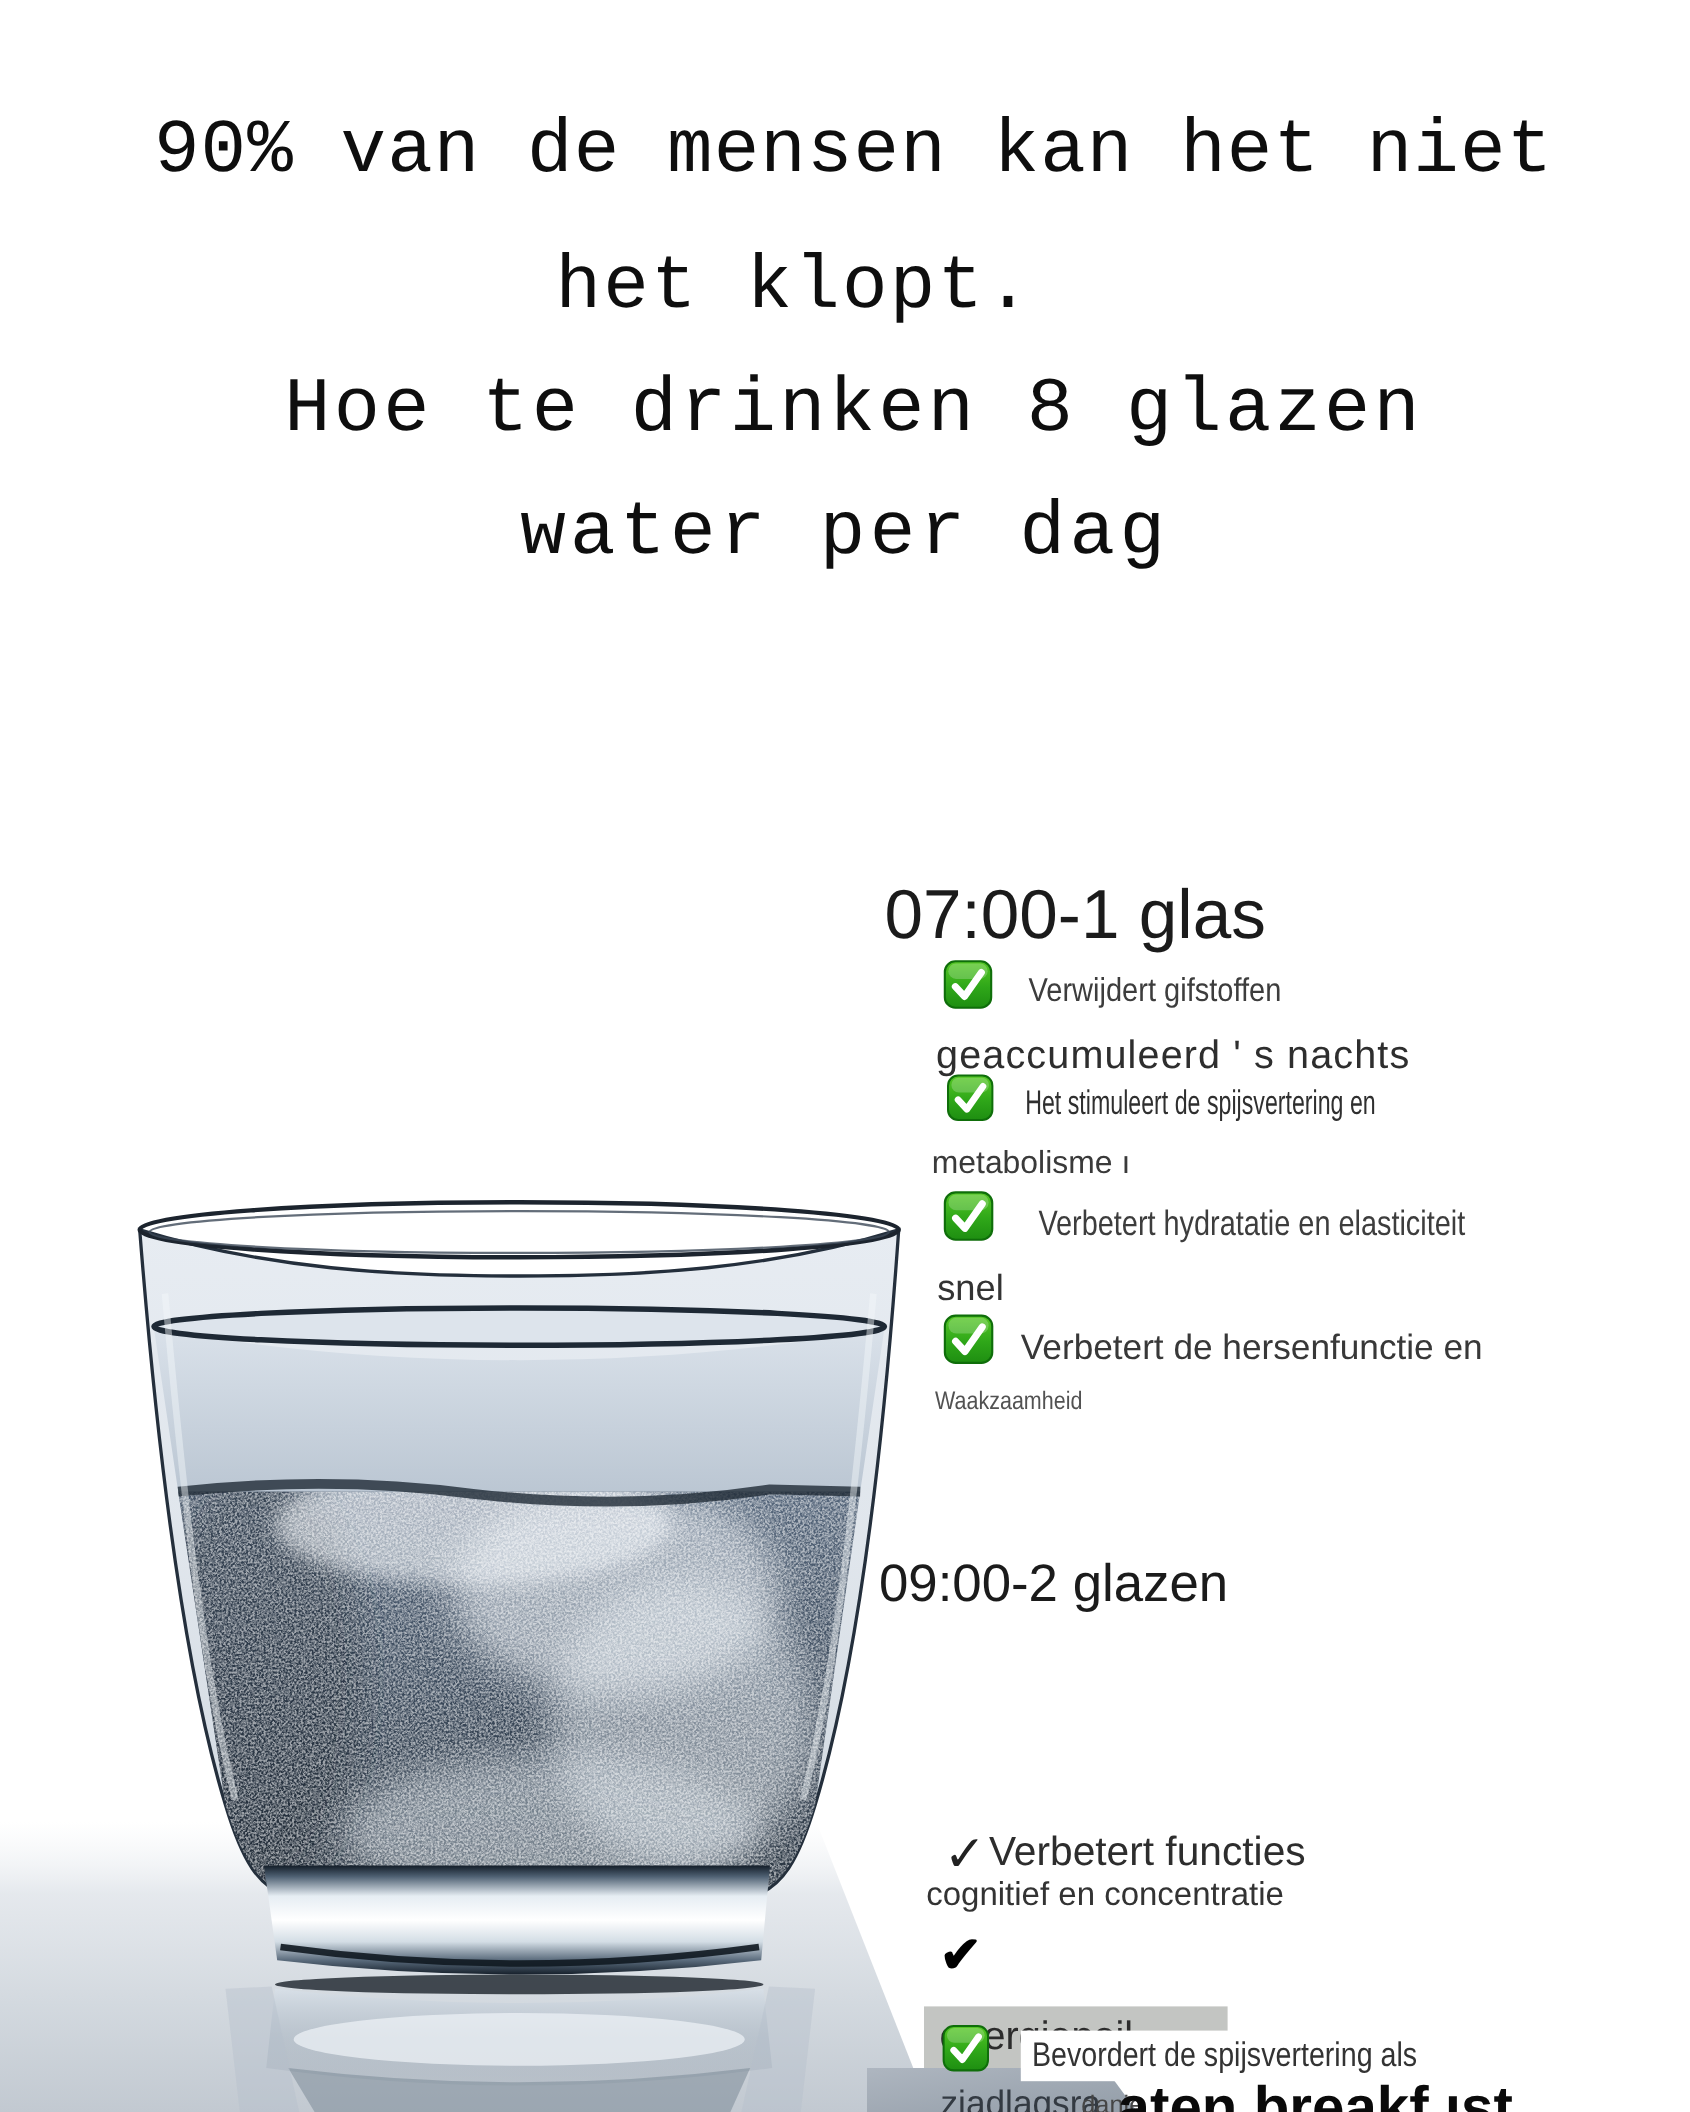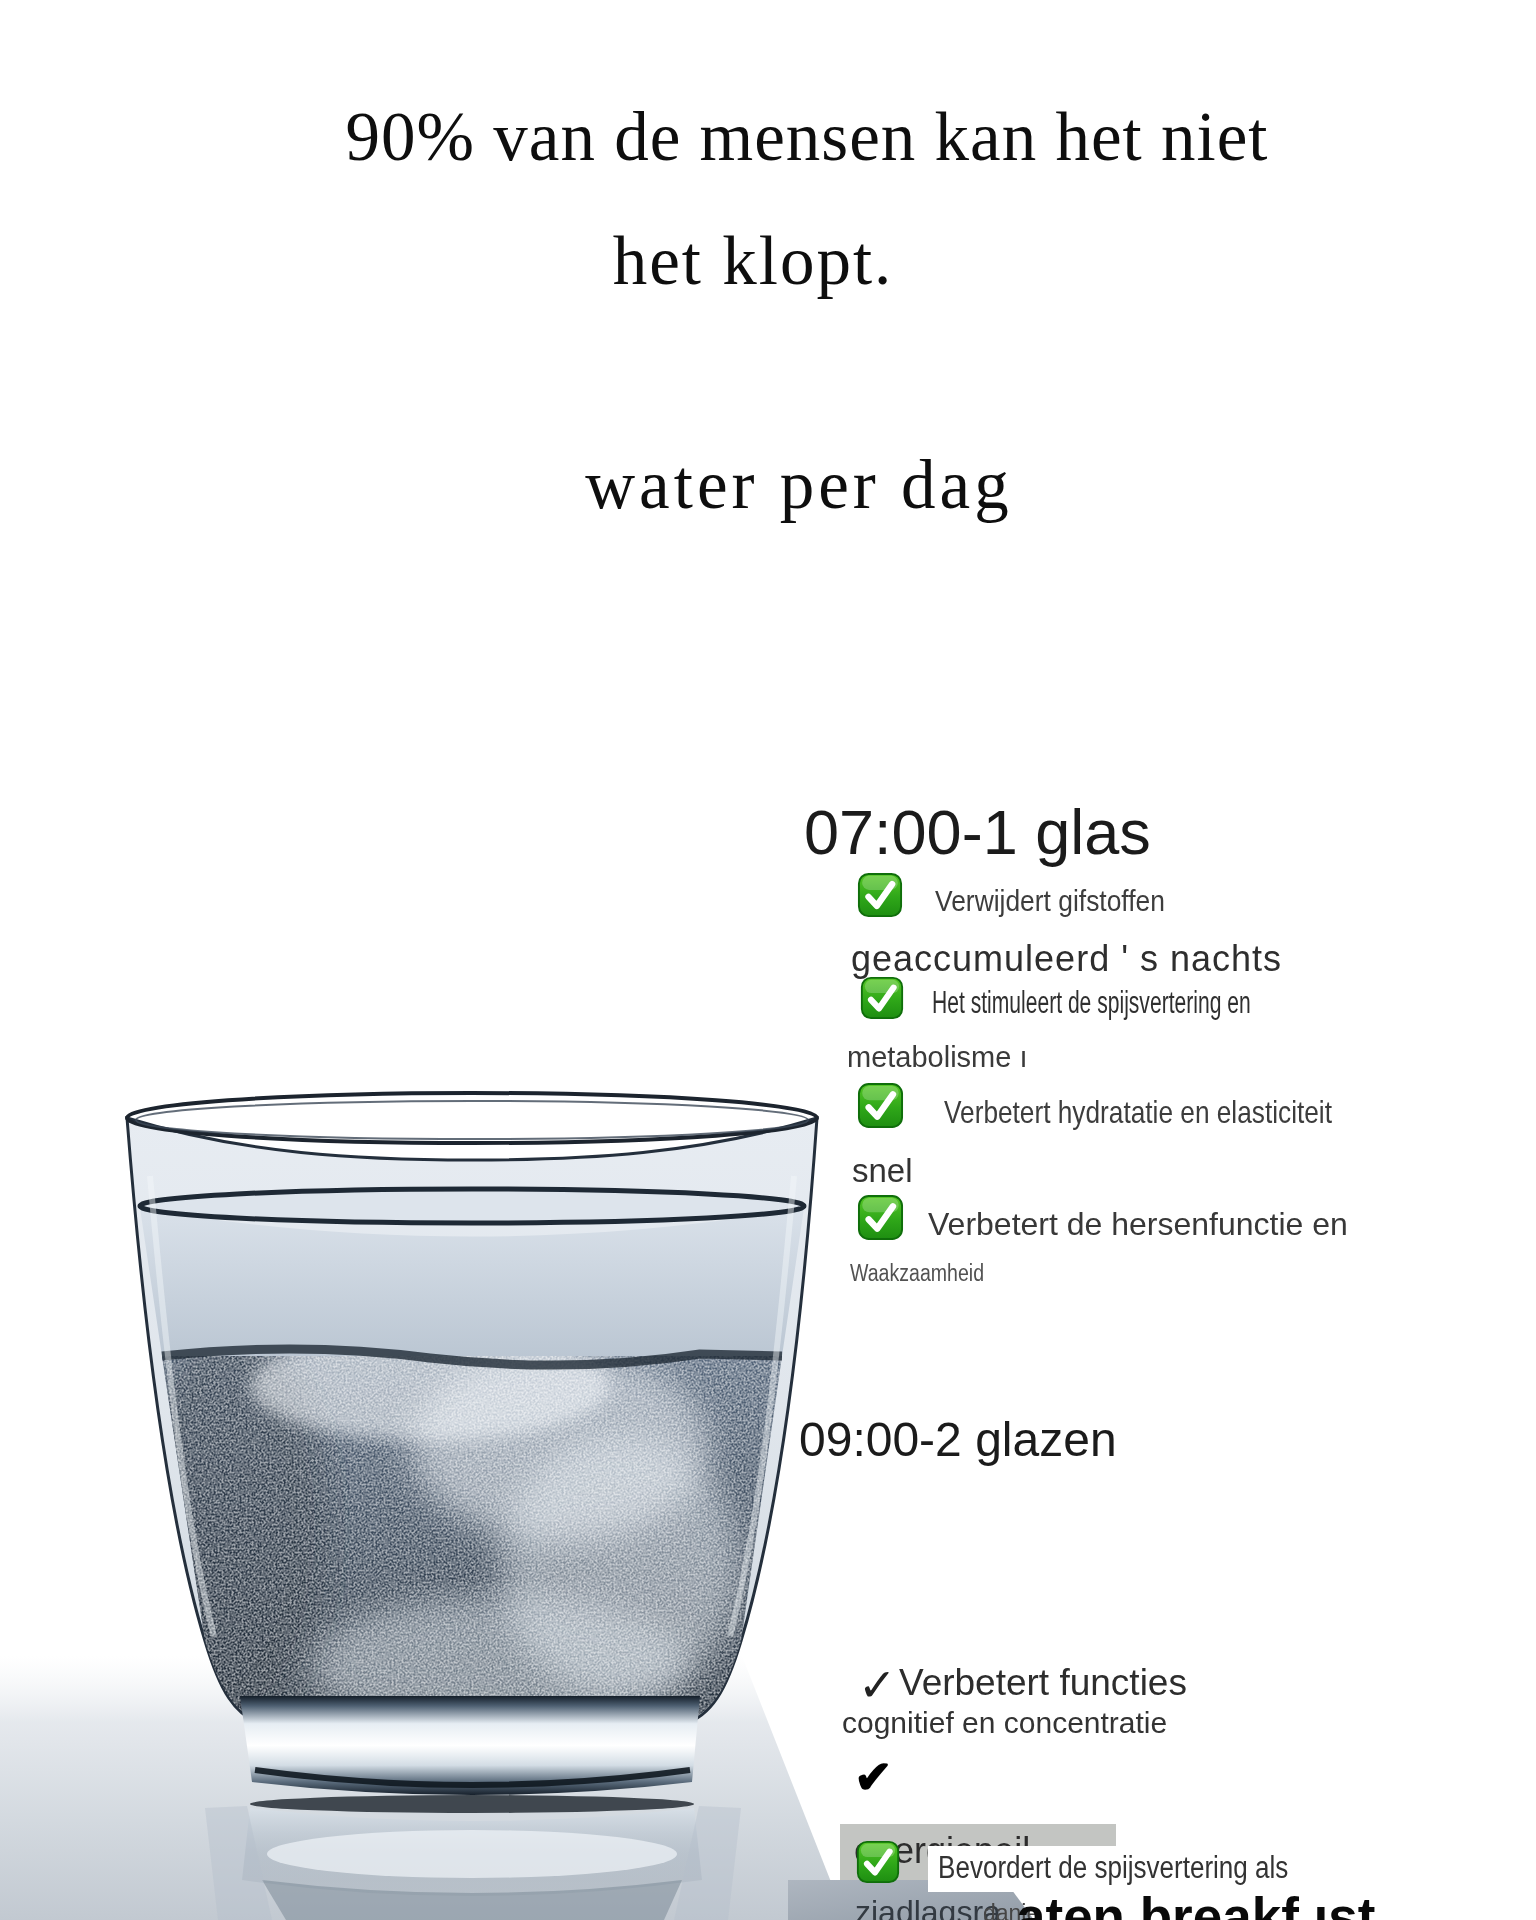--- a/index.html
+++ b/index.html
@@ -2,22 +2,21 @@
 <html><head>
 <meta charset="utf-8">
 <style>
   html,body{margin:0;padding:0;background:#ffffff;}
   .page{
     position:relative;width:1536px;height:1920px;background:#ffffff;
     overflow:hidden;font-family:"Liberation Sans",sans-serif;
   }
   .title-line{
     position:absolute;left:50%;white-space:nowrap;color:#0e0e0e;
-    font-family:Liberation Serif, serif;
-    margin-left:31px;
+    font-family:Liberation Mono, monospace;
   }
   .hdr{position:absolute;white-space:nowrap;color:#1b1b1b;}
   .bl{position:absolute;white-space:nowrap;color:#3a3a3a;}
   .gc{position:absolute;}
   .glyph{position:absolute;white-space:nowrap;color:#151515;}
   .photo{position:absolute;left:0;top:1056px;width:848px;height:864px;z-index:0;}
   .slab{
     position:absolute;left:788px;top:1880px;width:246px;height:40px;z-index:1;
     background:linear-gradient(to bottom right,#aeb6c0,#939da8);
     clip-path:polygon(0 0, 88% 0, 100% 100%, 0 100%);
@@ -122,20 +121,21 @@
       <path d="M262,824 Q472,850 682,824 L664,864 L286,864 Z" fill="#7b8a98" opacity="0.55"></path>
       <path d="M205,752 L247,750 L272,864 L218,864 Z" fill="#b4bfca" opacity="0.4"></path>
       <path d="M741,752 L699,750 L674,864 L728,864 Z" fill="#b4bfca" opacity="0.4"></path>
     </g>
   </svg>
 
   <div class="slab"></div>
 
   <div class="title-line" style="top:98px;font-size:69px;letter-spacing:1px;transform:translateX(calc(-50% + 8px));">90% van de mensen kan het niet</div>
   <div class="title-line" style="top:222px;font-size:69px;letter-spacing:2px;transform:translateX(calc(-50% - 46px));">het klopt.</div>
+  <div class="title-line" style="top:334px;font-size:70px;letter-spacing:3px;transform:translateX(calc(-50% + 8px));">Hoe te drinken 8 glazen</div>
   <div class="title-line" style="top:446px;font-size:69px;letter-spacing:4px;transform:translateX(-50%);">water per dag</div>
 
   <div class="hdr z2" style="left:804px;top:784px;font-size:63px;margin-top:12px;">07:00-1 glas</div>
 
   <svg class="gc z2" style="left:857px;top:872px;width:46px;height:46px;" viewBox="0 0 36 36">
     <rect x="1.5" y="1.5" width="33" height="33" rx="7.5" fill="url(#gcg)" stroke="#0f6e0a" stroke-width="1.5"></rect>
     <rect x="4" y="3" width="28" height="11" rx="5.5" fill="#ffffff" opacity="0.22"></rect>
     <path d="M9,19.5 L15.5,26.5 L27.5,9.5" stroke="#fff" stroke-width="5" fill="none" stroke-linecap="round" stroke-linejoin="round"></path>
   </svg>
   <div class="bl z2" style="left:935px;top:884px;font-size:30px;color:#3d3d3d;transform:scaleX(0.88);transform-origin:left top;">Verwijdert gifstoffen</div>

